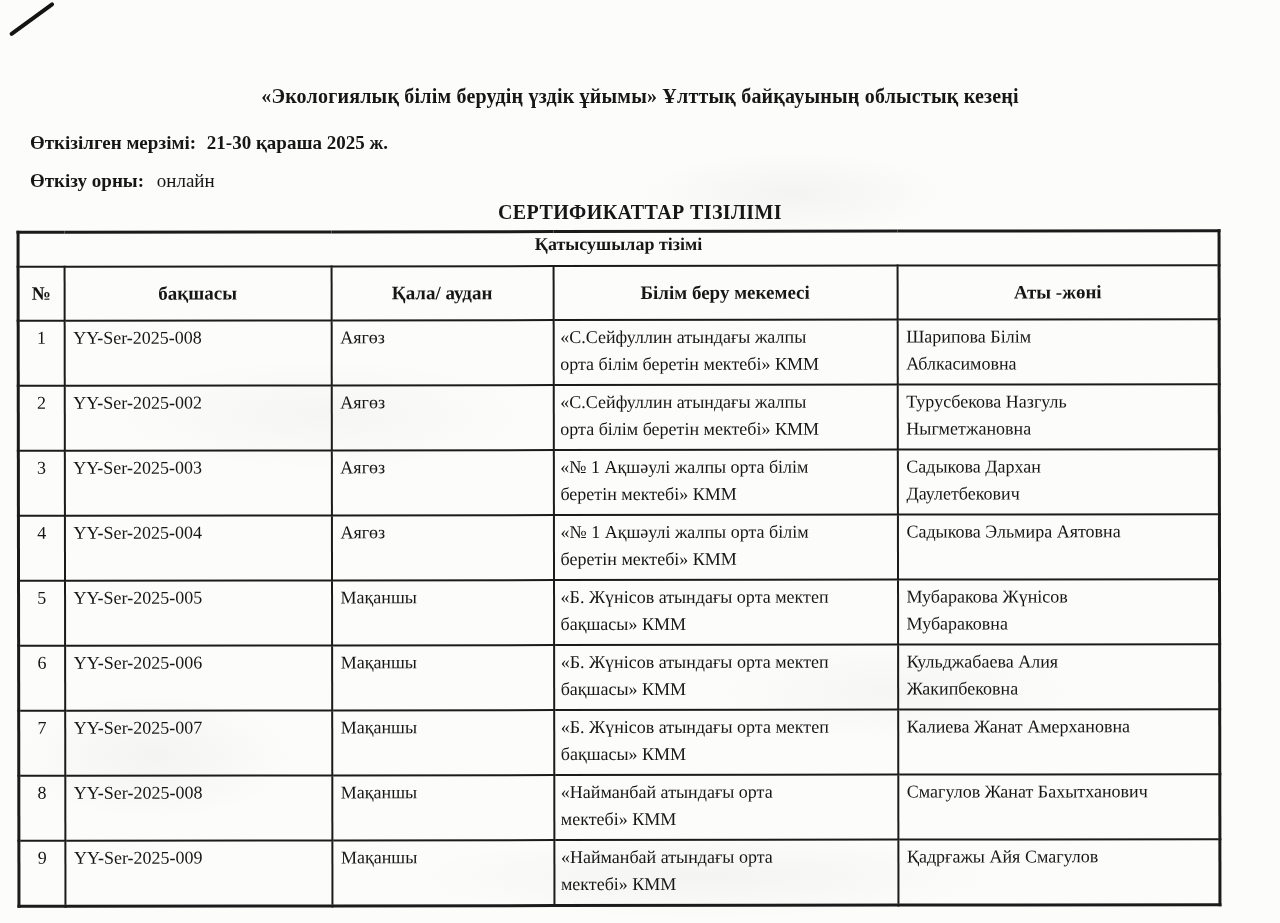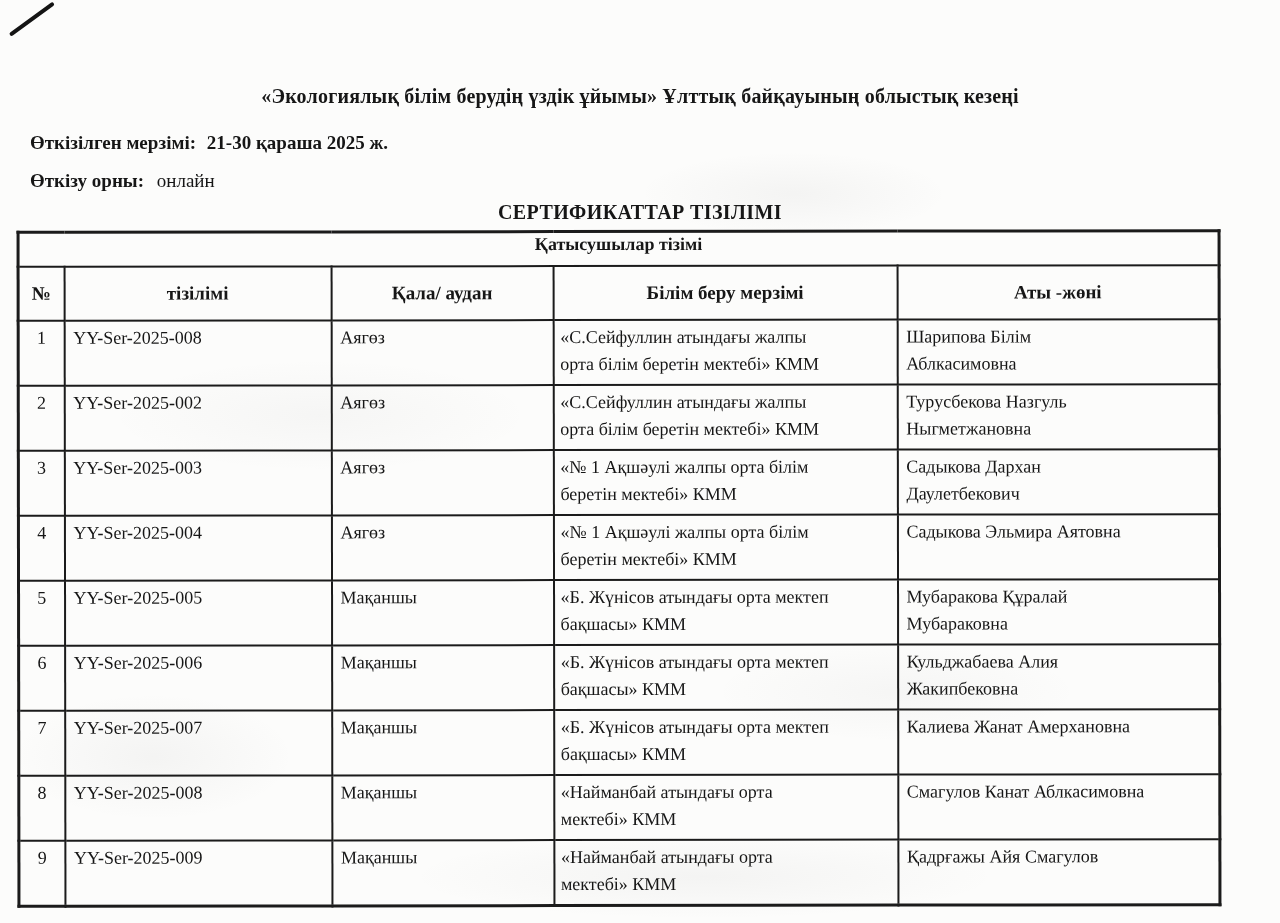--- a/index.html
+++ b/index.html
@@ -122,23 +122,23 @@
       <col class="c-city">
       <col class="c-school">
       <col class="c-name">
   </colgroup>
   <thead>
     <tr>
       <th class="group-header" colspan="5">Қатысушылар тізімі</th>
     </tr>
     <tr class="col-headers">
       <th>№</th>
-      <th>тізілімі</th>
+      <th>бақшасы</th>
       <th>Қала/ аудан</th>
-      <th>Білім беру мерзімі</th>
+      <th>Білім беру мекемесі</th>
       <th>Аты -жөні</th>
     </tr>
   </thead>
   <tbody>
       <tr class="data-row">
     <td class="cell-num">1</td>
     <td class="cell-cert">YY-Ser-2025-008</td>
     <td class="cell-city">Аягөз</td>
     <td class="cell-school">«С.Сейфуллин атындағы жалпы
 орта білім беретін мектебі» КММ</td>
@@ -170,21 +170,21 @@
     <td class="cell-school">«№ 1 Ақшәулі жалпы орта білім
 беретін мектебі» КММ</td>
     <td class="cell-name">Садыкова Эльмира Аятовна</td>
   </tr>
       <tr class="data-row">
     <td class="cell-num">5</td>
     <td class="cell-cert">YY-Ser-2025-005</td>
     <td class="cell-city">Мақаншы</td>
     <td class="cell-school">«Б. Жүнісов атындағы орта мектеп
 бақшасы» КММ</td>
-    <td class="cell-name">Мубаракова Құралай
+    <td class="cell-name">Мубаракова Жүнісов
 Мубараковна</td>
   </tr>
       <tr class="data-row">
     <td class="cell-num">6</td>
     <td class="cell-cert">YY-Ser-2025-006</td>
     <td class="cell-city">Мақаншы</td>
     <td class="cell-school">«Б. Жүнісов атындағы орта мектеп
 бақшасы» КММ</td>
     <td class="cell-name">Кульджабаева Алия
 Жакипбековна</td>
@@ -196,21 +196,21 @@
     <td class="cell-school">«Б. Жүнісов атындағы орта мектеп
 бақшасы» КММ</td>
     <td class="cell-name">Калиева Жанат Амерхановна</td>
   </tr>
       <tr class="data-row">
     <td class="cell-num">8</td>
     <td class="cell-cert">YY-Ser-2025-008</td>
     <td class="cell-city">Мақаншы</td>
     <td class="cell-school">«Найманбай атындағы орта
 мектебі» КММ</td>
-    <td class="cell-name">Смагулов Канат Аблкасимовна</td>
+    <td class="cell-name">Смагулов Жанат Бахытханович</td>
   </tr>
       <tr class="data-row">
     <td class="cell-num">9</td>
     <td class="cell-cert">YY-Ser-2025-009</td>
     <td class="cell-city">Мақаншы</td>
     <td class="cell-school">«Найманбай атындағы орта
 мектебі» КММ</td>
     <td class="cell-name">Қадрғажы Айя Смагулов</td>
   </tr>
     </tbody>

